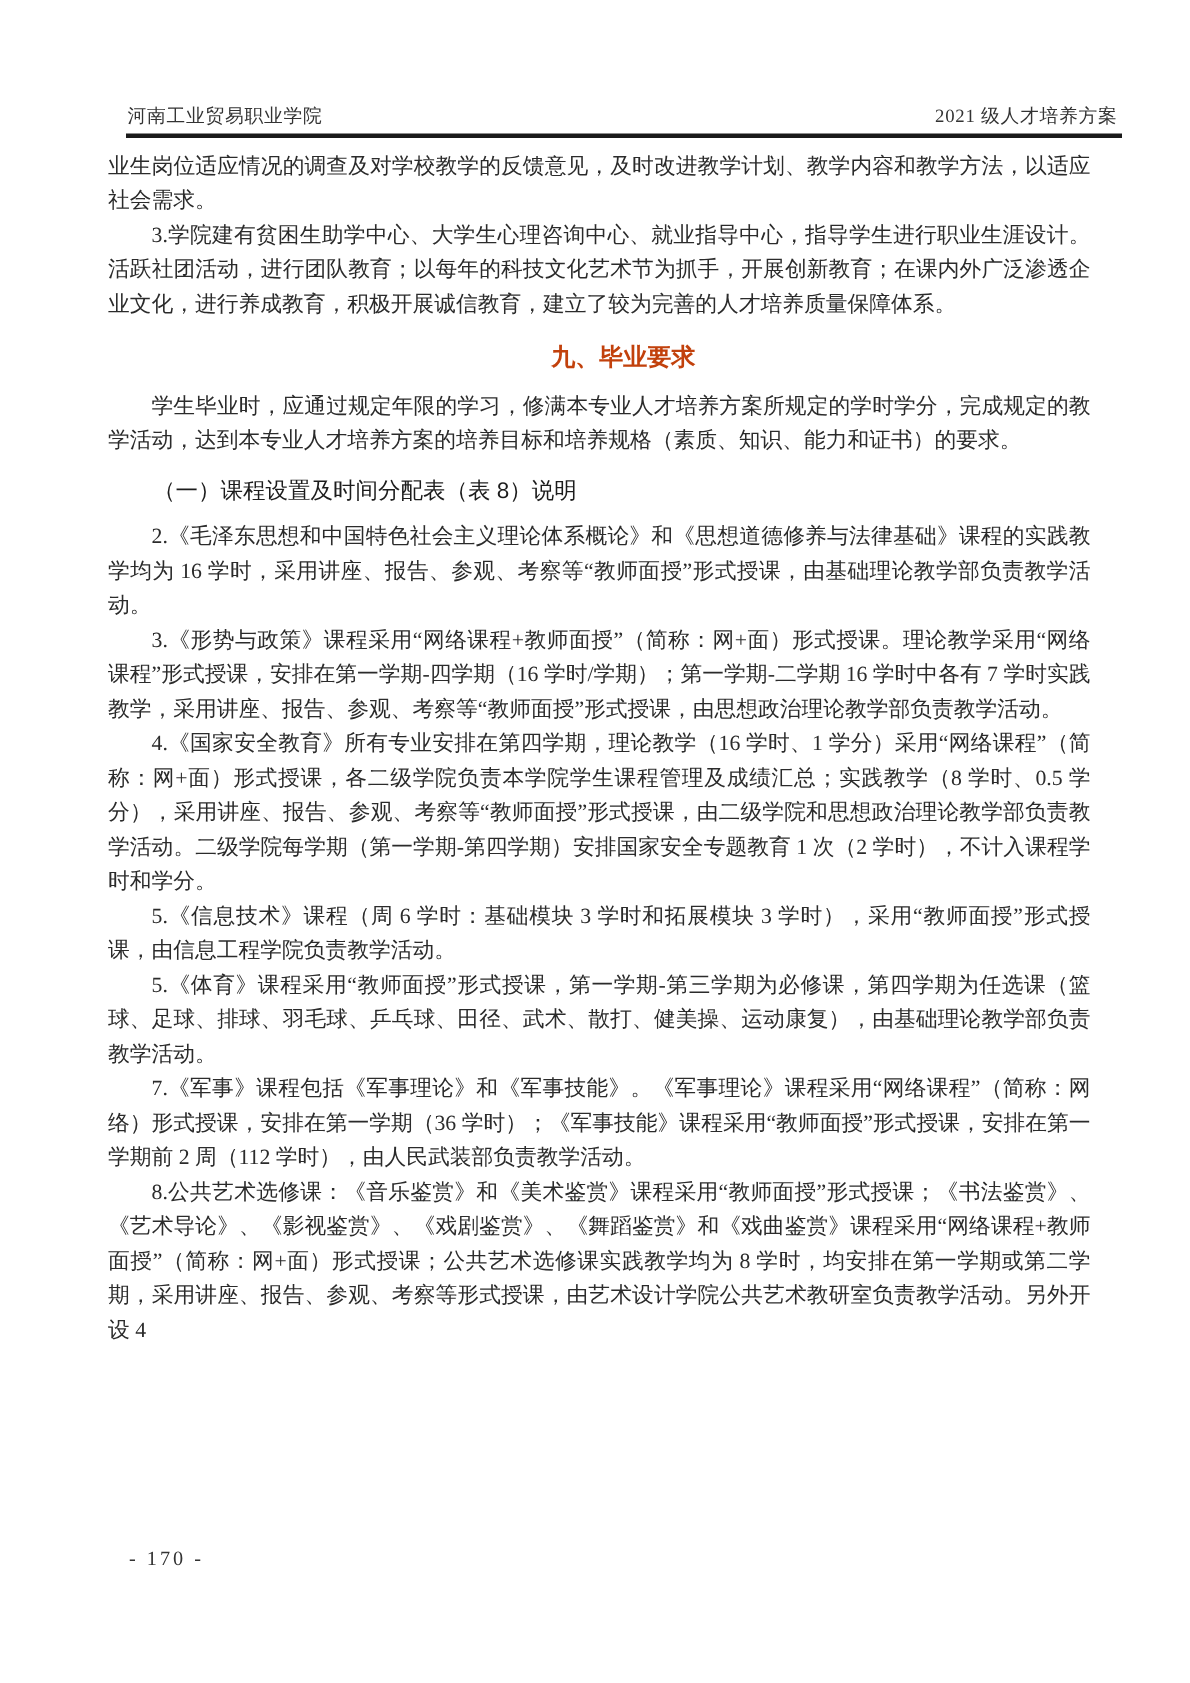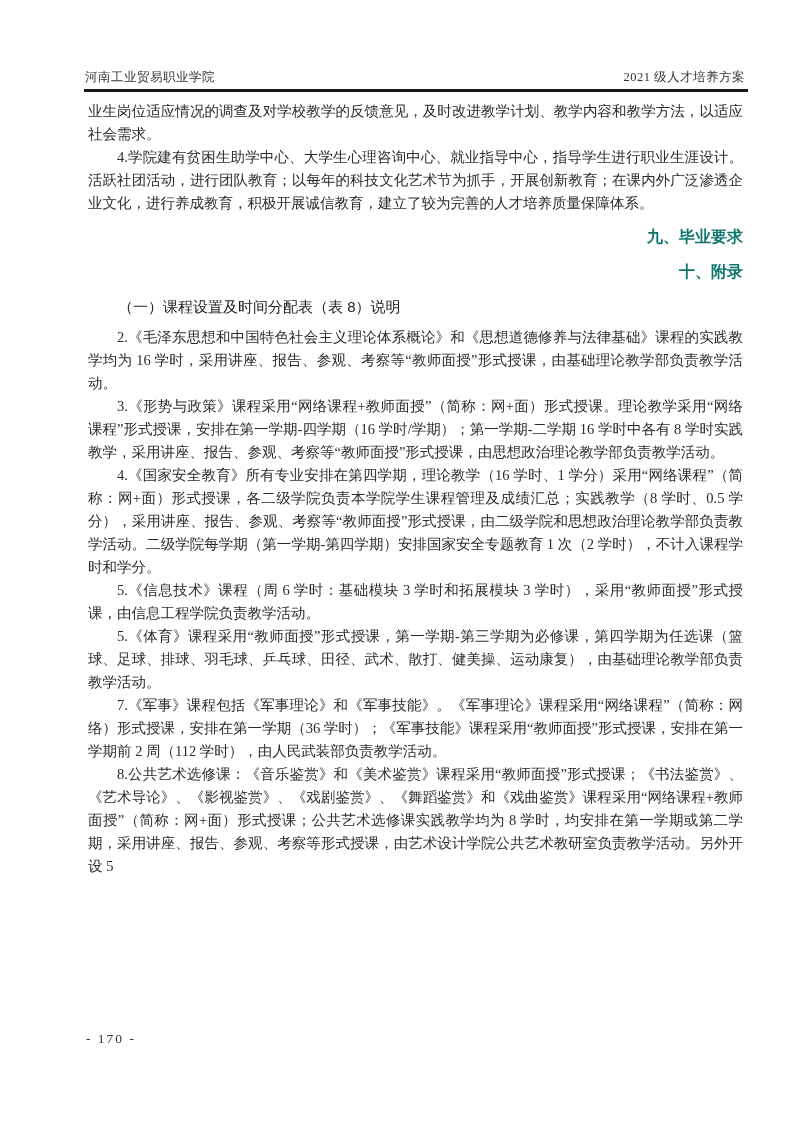--- a/index.html
+++ b/index.html
@@ -23,38 +23,38 @@
     letter-spacing: 0.5px;
   }
   .header-rule {
     position: absolute;
     top: 89px; left: 84px; right: 45px;
     height: 3px;
     background: #1a1a1a;
   }
   .content {
     position: absolute;
-    top: 100px; left: 88px;
+    top: 100px; left: 72px;
     width: 655px;
     font-size: 14.5px;
     line-height: 23px;
     text-align: justify;
     text-justify: inter-ideograph;
   }
   .content p { text-indent: 2em; }
   .content p.continuation { text-indent: 0; }
   .sec-heading {
-    font-family: Liberation Mono, monospace;
+    font-family: Liberation Sans, sans-serif;
     font-size: 16px;
     font-weight: bold;
-    color: #0f766e;
+    color: #c2410c;
     line-height: 23px;
     margin: 12px 0 10px 0;
     text-indent: 2em;
-    text-align: right;
+    text-align: center;
   }
   .sub-heading {
     font-family: "Liberation Sans", "DejaVu Sans", sans-serif;
     font-size: 15px;
     font-weight: normal;
     color: #1c1c1c;
     line-height: 23px;
     margin: 10px 0 8px 0;
     text-indent: 2em;
     text-align: left;
@@ -75,30 +75,30 @@
 
   <div class="header">
     <span>河南工业贸易职业学院</span>
     <span>2021 级人才培养方案</span>
   </div>
 
   <div class="header-rule"></div>
 
   <div class="content">
     <p class="continuation">业生岗位适应情况的调查及对学校教学的反馈意见，及时改进教学计划、教学内容和教学方法，以适应社会需求。</p>
-    <p>4.学院建有贫困生助学中心、大学生心理咨询中心、就业指导中心，指导学生进行职业生涯设计。活跃社团活动，进行团队教育；以每年的科技文化艺术节为抓手，开展创新教育；在课内外广泛渗透企业文化，进行养成教育，积极开展诚信教育，建立了较为完善的人才培养质量保障体系。</p>
+    <p>3.学院建有贫困生助学中心、大学生心理咨询中心、就业指导中心，指导学生进行职业生涯设计。活跃社团活动，进行团队教育；以每年的科技文化艺术节为抓手，开展创新教育；在课内外广泛渗透企业文化，进行养成教育，积极开展诚信教育，建立了较为完善的人才培养质量保障体系。</p>
     <div class="sec-heading">九、毕业要求</div>
-    <div class="sec-heading">十、附录</div>
+    <p>学生毕业时，应通过规定年限的学习，修满本专业人才培养方案所规定的学时学分，完成规定的教学活动，达到本专业人才培养方案的培养目标和培养规格（素质、知识、能力和证书）的要求。</p>
     <div class="sub-heading">（一）课程设置及时间分配表（表 8）说明</div>
     <p>2.《毛泽东思想和中国特色社会主义理论体系概论》和《思想道德修养与法律基础》课程的实践教学均为 16 学时，采用讲座、报告、参观、考察等“教师面授”形式授课，由基础理论教学部负责教学活动。</p>
-    <p>3.《形势与政策》课程采用“网络课程+教师面授”（简称：网+面）形式授课。理论教学采用“网络课程”形式授课，安排在第一学期-四学期（16 学时/学期）；第一学期-二学期 16 学时中各有 8 学时实践教学，采用讲座、报告、参观、考察等“教师面授”形式授课，由思想政治理论教学部负责教学活动。</p>
+    <p>3.《形势与政策》课程采用“网络课程+教师面授”（简称：网+面）形式授课。理论教学采用“网络课程”形式授课，安排在第一学期-四学期（16 学时/学期）；第一学期-二学期 16 学时中各有 7 学时实践教学，采用讲座、报告、参观、考察等“教师面授”形式授课，由思想政治理论教学部负责教学活动。</p>
     <p>4.《国家安全教育》所有专业安排在第四学期，理论教学（16 学时、1 学分）采用“网络课程”（简称：网+面）形式授课，各二级学院负责本学院学生课程管理及成绩汇总；实践教学（8 学时、0.5 学分），采用讲座、报告、参观、考察等“教师面授”形式授课，由二级学院和思想政治理论教学部负责教学活动。二级学院每学期（第一学期-第四学期）安排国家安全专题教育 1 次（2 学时），不计入课程学时和学分。</p>
     <p>5.《信息技术》课程（周 6 学时：基础模块 3 学时和拓展模块 3 学时），采用“教师面授”形式授课，由信息工程学院负责教学活动。</p>
     <p>5.《体育》课程采用“教师面授”形式授课，第一学期-第三学期为必修课，第四学期为任选课（篮球、足球、排球、羽毛球、乒乓球、田径、武术、散打、健美操、运动康复），由基础理论教学部负责教学活动。</p>
     <p>7.《军事》课程包括《军事理论》和《军事技能》。《军事理论》课程采用“网络课程”（简称：网络）形式授课，安排在第一学期（36 学时）；《军事技能》课程采用“教师面授”形式授课，安排在第一学期前 2 周（112 学时），由人民武装部负责教学活动。</p>
-    <p>8.公共艺术选修课：《音乐鉴赏》和《美术鉴赏》课程采用“教师面授”形式授课；《书法鉴赏》、《艺术导论》、《影视鉴赏》、《戏剧鉴赏》、《舞蹈鉴赏》和《戏曲鉴赏》课程采用“网络课程+教师面授”（简称：网+面）形式授课；公共艺术选修课实践教学均为 8 学时，均安排在第一学期或第二学期，采用讲座、报告、参观、考察等形式授课，由艺术设计学院公共艺术教研室负责教学活动。另外开设 5</p>
+    <p>8.公共艺术选修课：《音乐鉴赏》和《美术鉴赏》课程采用“教师面授”形式授课；《书法鉴赏》、《艺术导论》、《影视鉴赏》、《戏剧鉴赏》、《舞蹈鉴赏》和《戏曲鉴赏》课程采用“网络课程+教师面授”（简称：网+面）形式授课；公共艺术选修课实践教学均为 8 学时，均安排在第一学期或第二学期，采用讲座、报告、参观、考察等形式授课，由艺术设计学院公共艺术教研室负责教学活动。另外开设 4</p>
   </div>
 
   <div class="footer">
     <span>- 170 -</span>
   </div>
 
 </div>
 
 </body></html>

